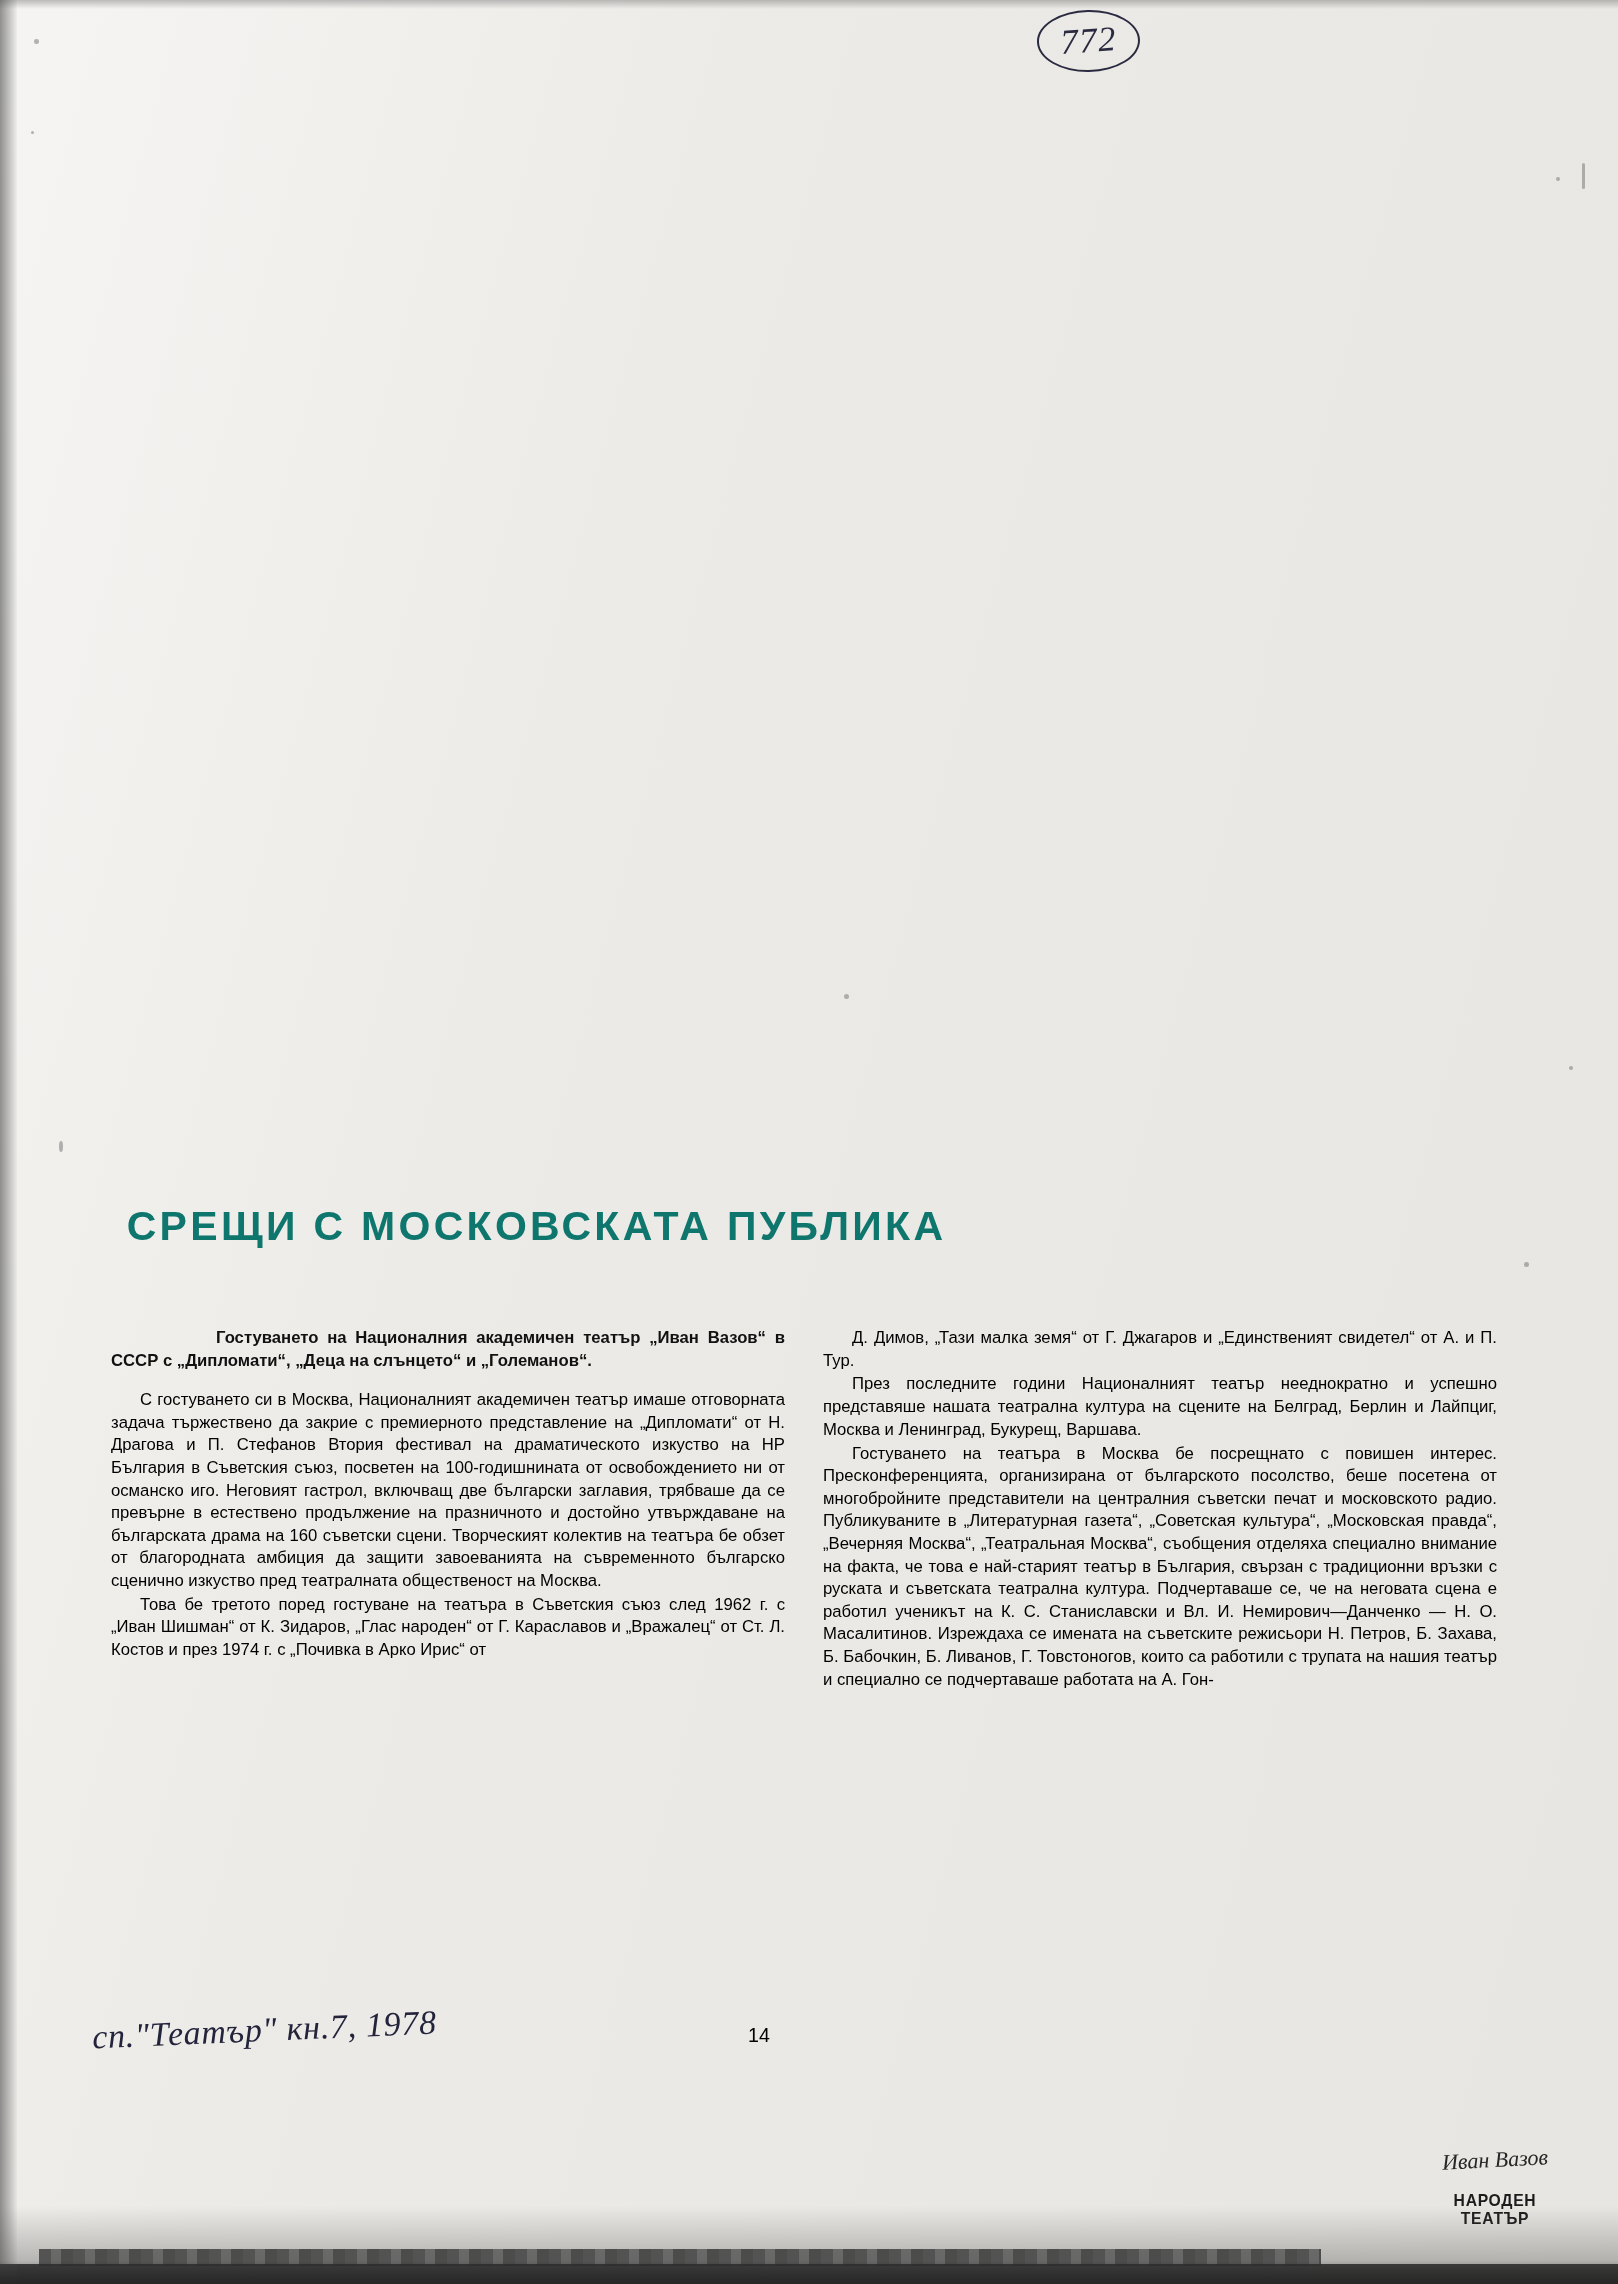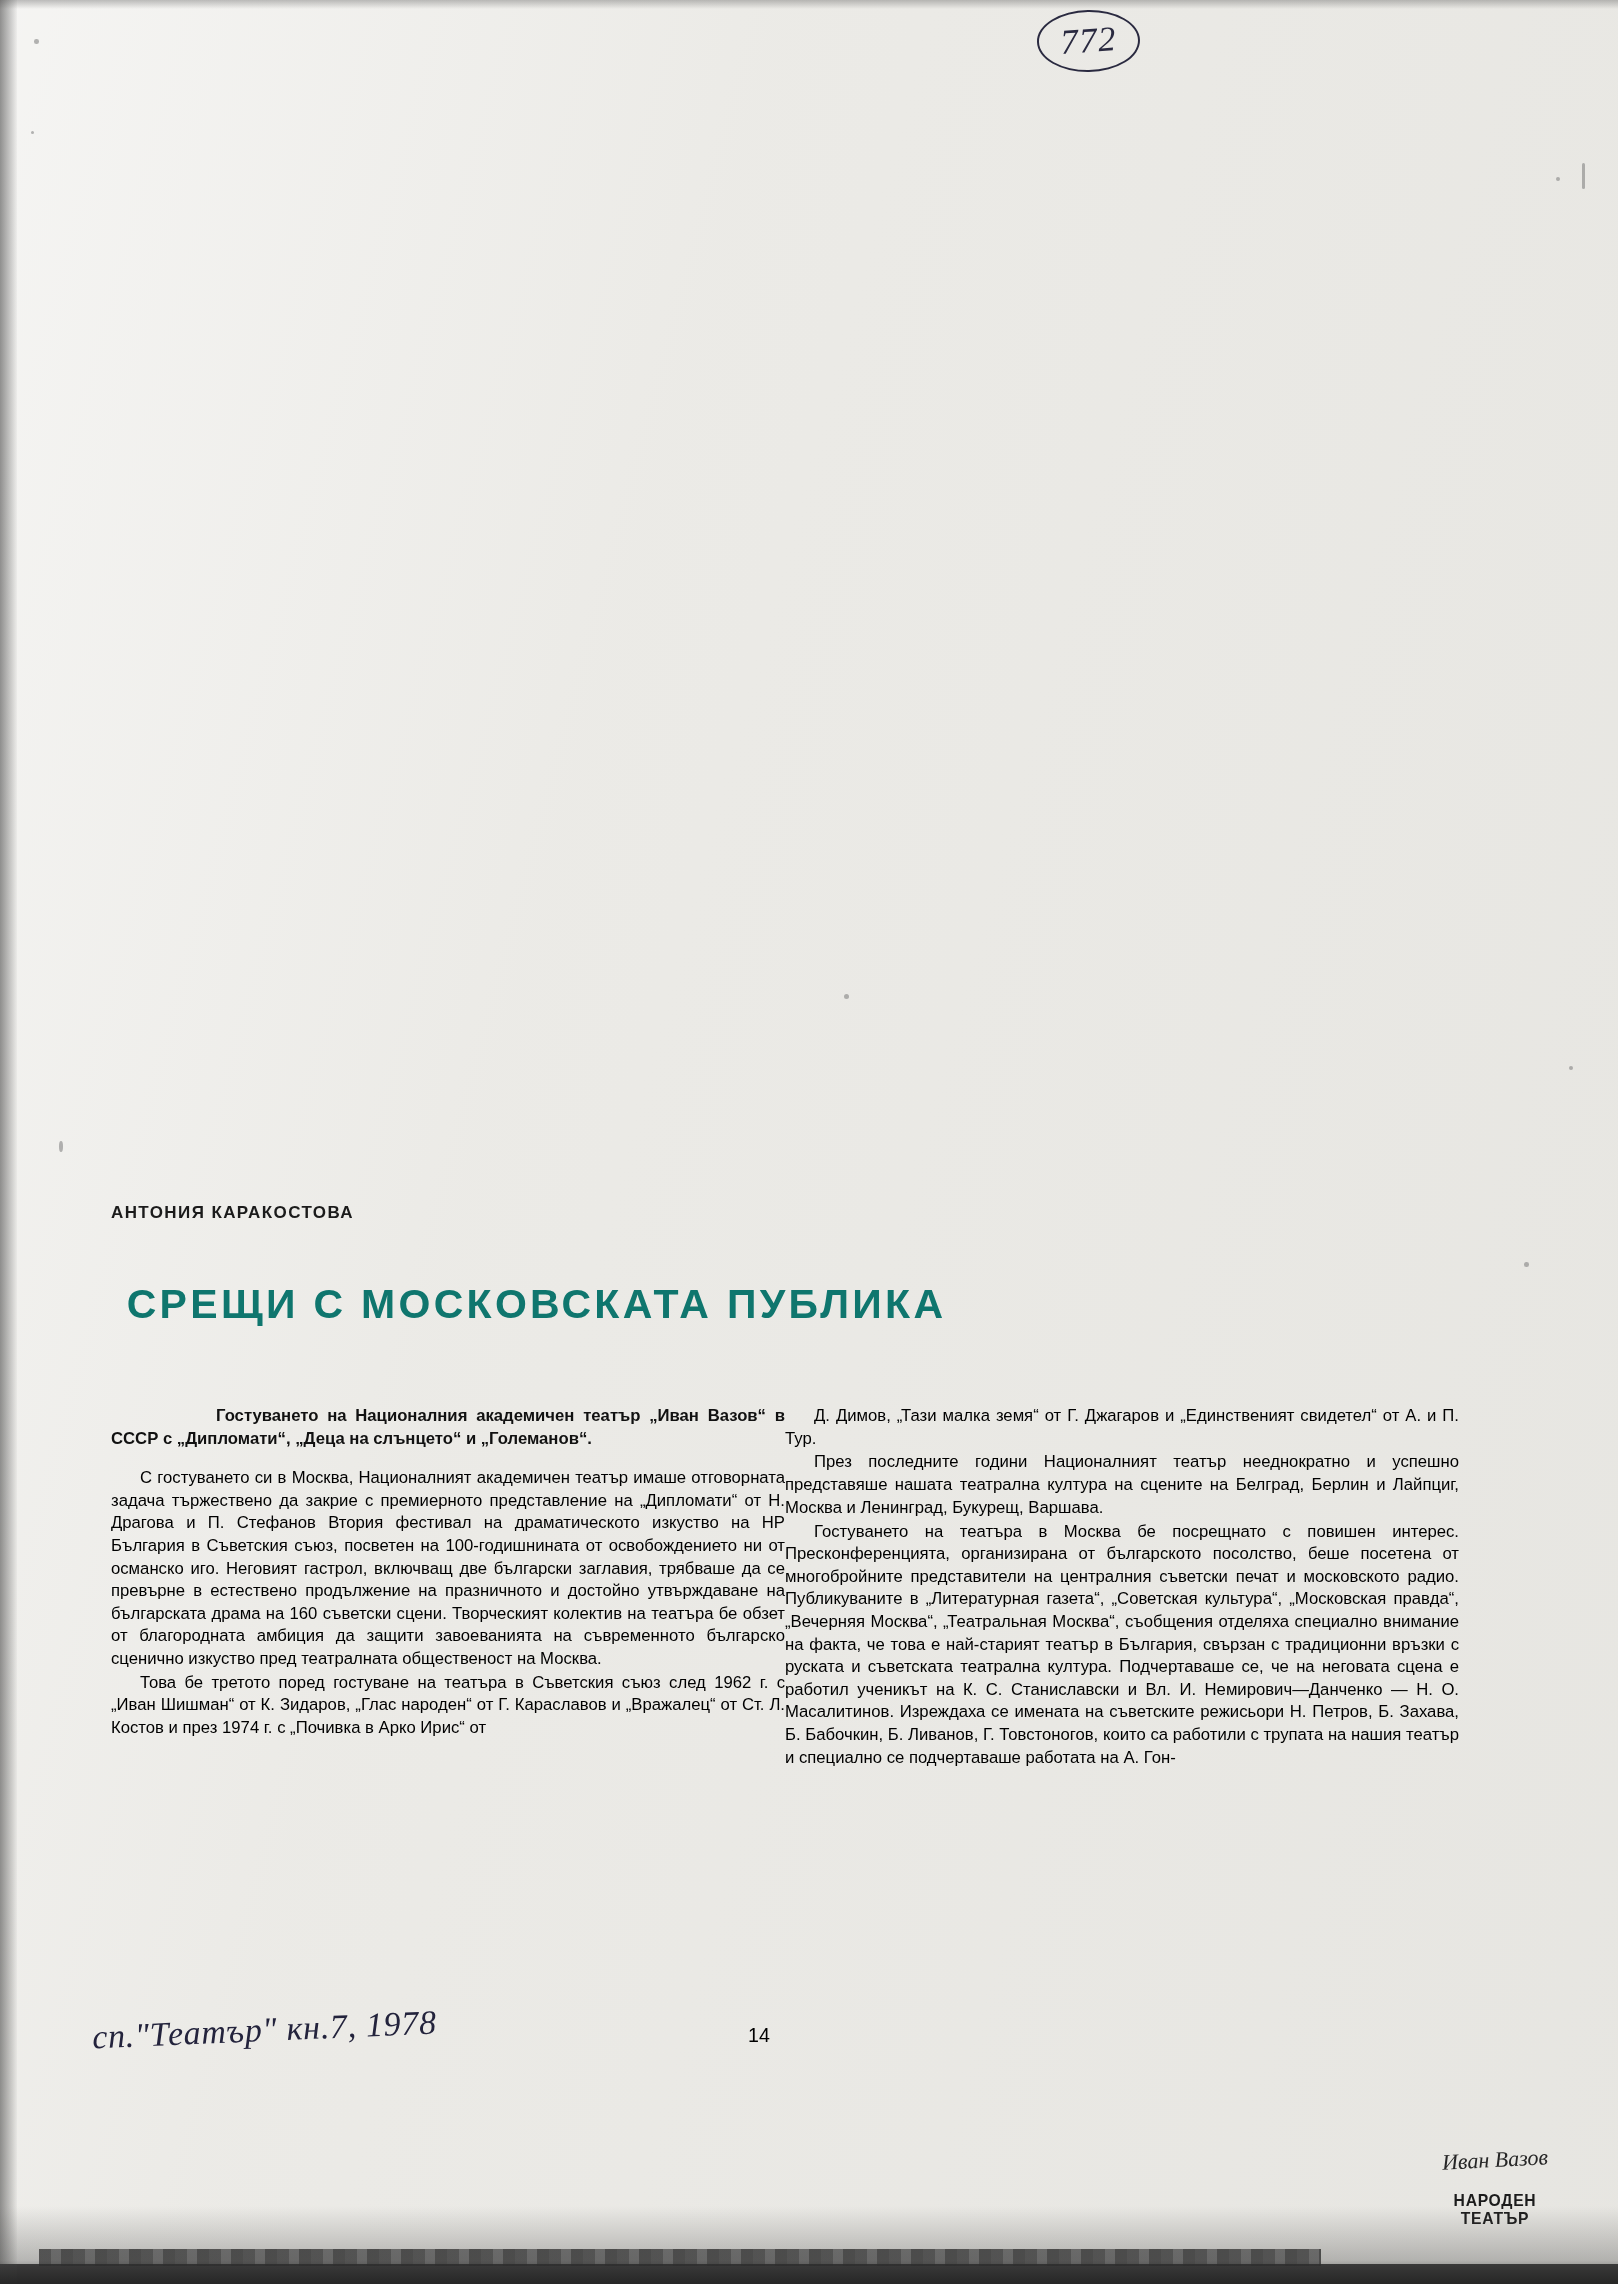--- a/index.html
+++ b/index.html
@@ -109,20 +109,21 @@
     font-family: "Liberation Sans", sans-serif;
     font-size: 41px;
     font-weight: 700;
     letter-spacing: 3.3px;
     color: #0f766e;
     margin-left: 15.7px;
     margin-bottom: 77px;
   }
   .columns {
     display: flex;
+    gap: 38px;
   }
   .col {
     width: 674px;
   }
   .col p {
     margin: 0;
     font-family: "Liberation Sans", sans-serif;
     font-size: 16.7px;
     line-height: 22.6px;
     text-align: justify;
@@ -206,21 +207,20 @@
   <div class="speck" style="left:34px; top:39px; width:4.6px; height:4.6px;"></div>
   <div class="speck" style="left:31px; top:131px; width:3.3px; height:3.3px;"></div>
   <div class="speck" style="left:59px; top:1141px; width:3.9px; height:10.5px;"></div>
   <div class="speck" style="left:844px; top:994px; width:5.2px; height:5.2px;"></div>
   <div class="speck" style="left:1556px; top:177px; width:3.9px; height:3.9px;"></div>
   <div class="speck" style="left:1569px; top:1066px; width:3.9px; height:3.9px;"></div>
   <div class="speck" style="left:1524px; top:1262px; width:4.6px; height:4.6px;"></div>
   <div class="speck" style="left:1582px; top:163px; width:3.3px; height:26px; border-radius:2px;"></div>
 
   <div class="content">
-    <div class="author">АНТОНИЯ КАРАКОСТОВА</div>
     <div class="title">СРЕЩИ  С  МОСКОВСКАТА  ПУБЛИКА</div>
 
     <div class="columns">
       <div class="col">
         <div class="lead-block">
           <p class="lead">Гостуването на Националния академичен театър „Иван Вазов“ в СССР с „Дипломати“, „Деца на слънцето“ и „Големанов“.</p>
         </div>
         <p>С гостуването си в Москва, Националният академичен театър имаше отговорната задача тържествено да закрие с премиерното представление на „Дипломати“ от Н. Драгова и П. Стефанов Втория фестивал на драматическото изкуство на НР България в Съветския съюз, посветен на 100-годишнината от освобождението ни от османско иго. Неговият гастрол, включващ две български заглавия, трябваше да се превърне в естествено продължение на празничното и достойно утвърждаване на българската драма на 160 съветски сцени. Творческият колектив на театъра бе обзет от благородната амбиция да защити завоеванията на съвременното българско сценично изкуство пред театралната общественост на Москва.</p>
         <p>Това бе третото поред гостуване на театъра в Съветския съюз след 1962 г. с „Иван Шишман“ от К. Зидаров, „Глас народен“ от Г. Караславов и „Вражалец“ от Ст. Л. Костов и през 1974 г. с „Почивка в Арко Ирис“ от</p>
       </div>

